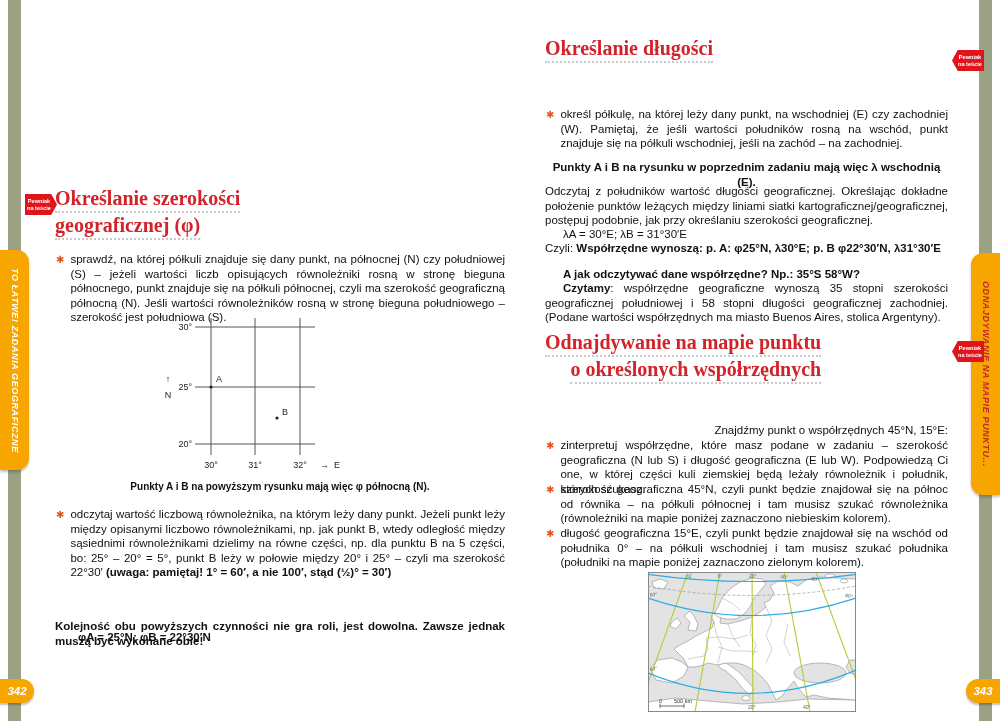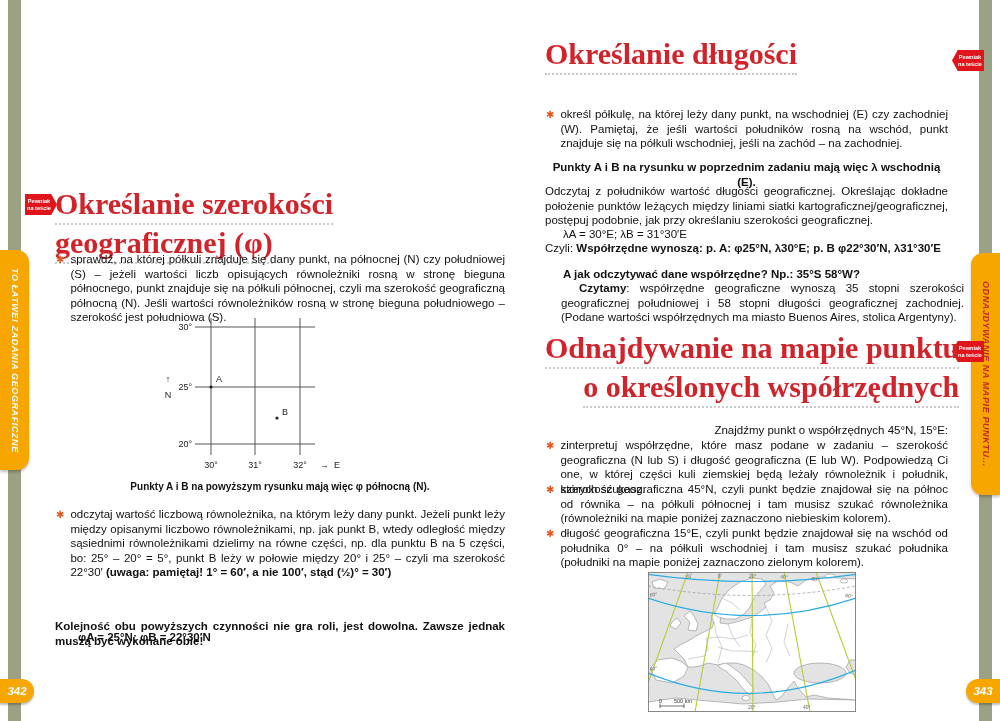--- a/index.html
+++ b/index.html
@@ -30,21 +30,21 @@
 
   
   .badge{position:absolute;width:28px;height:21px;background:#e0141b;color:#fff;
          display:flex;flex-direction:column;align-items:center;justify-content:center;
          font-size:5.6px;font-weight:bold;line-height:1.15;text-align:center;}
   .badge.arrow-right{clip-path:polygon(0 0,82% 0,100% 50%,82% 100%,0 100%);padding-right:4px;}
   .badge.arrow-left{clip-path:polygon(18% 0,100% 0,100% 100%,18% 100%,0 50%);padding-left:4px;}
 
   
   .h-red{position:absolute;font-family:"Liberation Serif",serif;font-weight:bold;color:#d2232a;
-         font-size:30px;line-height:1.2;}
+         font-size:20px;line-height:1.2;}
   .h-red span{display:inline-block;border-bottom:2px dotted #c9c9c9;padding-bottom:1px;}
 
   
   .txt{position:absolute;font-size:11.5px;line-height:14.6px;text-align:justify;}
   .col-l{left:55px;width:450px;}
   .col-r{left:545px;width:403px;}
   .bullet{display:flex;}
   .star{color:#e8541d;font-size:10px;margin:1px 6px 0 1px;flex:0 0 auto;}
   .bold{font-weight:bold;}
   .center{text-align:center;font-weight:bold;}
@@ -148,21 +148,21 @@
   <div class="txt col-r plain" style="top:184px;">Odczytaj z południków wartość długości geograficznej. Określając dokładne położenie punktów leżących między liniami siatki kartograficznej/geograficznej, postępuj podobnie, jak przy określaniu szerokości geograficznej.</div>
 
   <div class="txt col-r" style="top:227px;left:563px;text-align:left;">λA = 30°E; λB = 31°30′E</div>
 
   <div class="txt col-r" style="top:241px;text-align:left;">
     <span>Czyli: </span><span class="bold">Współrzędne wynoszą: p. A: φ25°N, λ30°E; p. B φ22°30′N, λ31°30′E</span>
   </div>
 
   <div class="txt col-r bold" style="top:267px;left:563px;width:385px;text-align:left;">A jak odczytywać dane współrzędne? Np.: 35°S 58°W?</div>
 
-  <div class="txt col-r indent" style="top:281px;margin-left:16px;">
+  <div class="txt col-r indent" style="top:281px;">
     <span class="bold">Czytamy</span><span>: współrzędne geograficzne wynoszą 35 stopni szerokości geograficznej południowej i 58 stopni długości geograficznej zachodniej. (Podane wartości współrzędnych ma miasto Buenos Aires, stolica Argentyny).</span>
   </div>
 
   <div class="h-red" style="left:545px;top:330px;text-align:right;">
     <span>Odnajdywanie na mapie punktu</span><br>
     <span>o określonych współrzędnych</span>
   </div>
 
   <div class="txt col-r" style="top:423px;text-align:right;">Znajdźmy punkt o współrzędnych 45°N, 15°E:</div>
 

